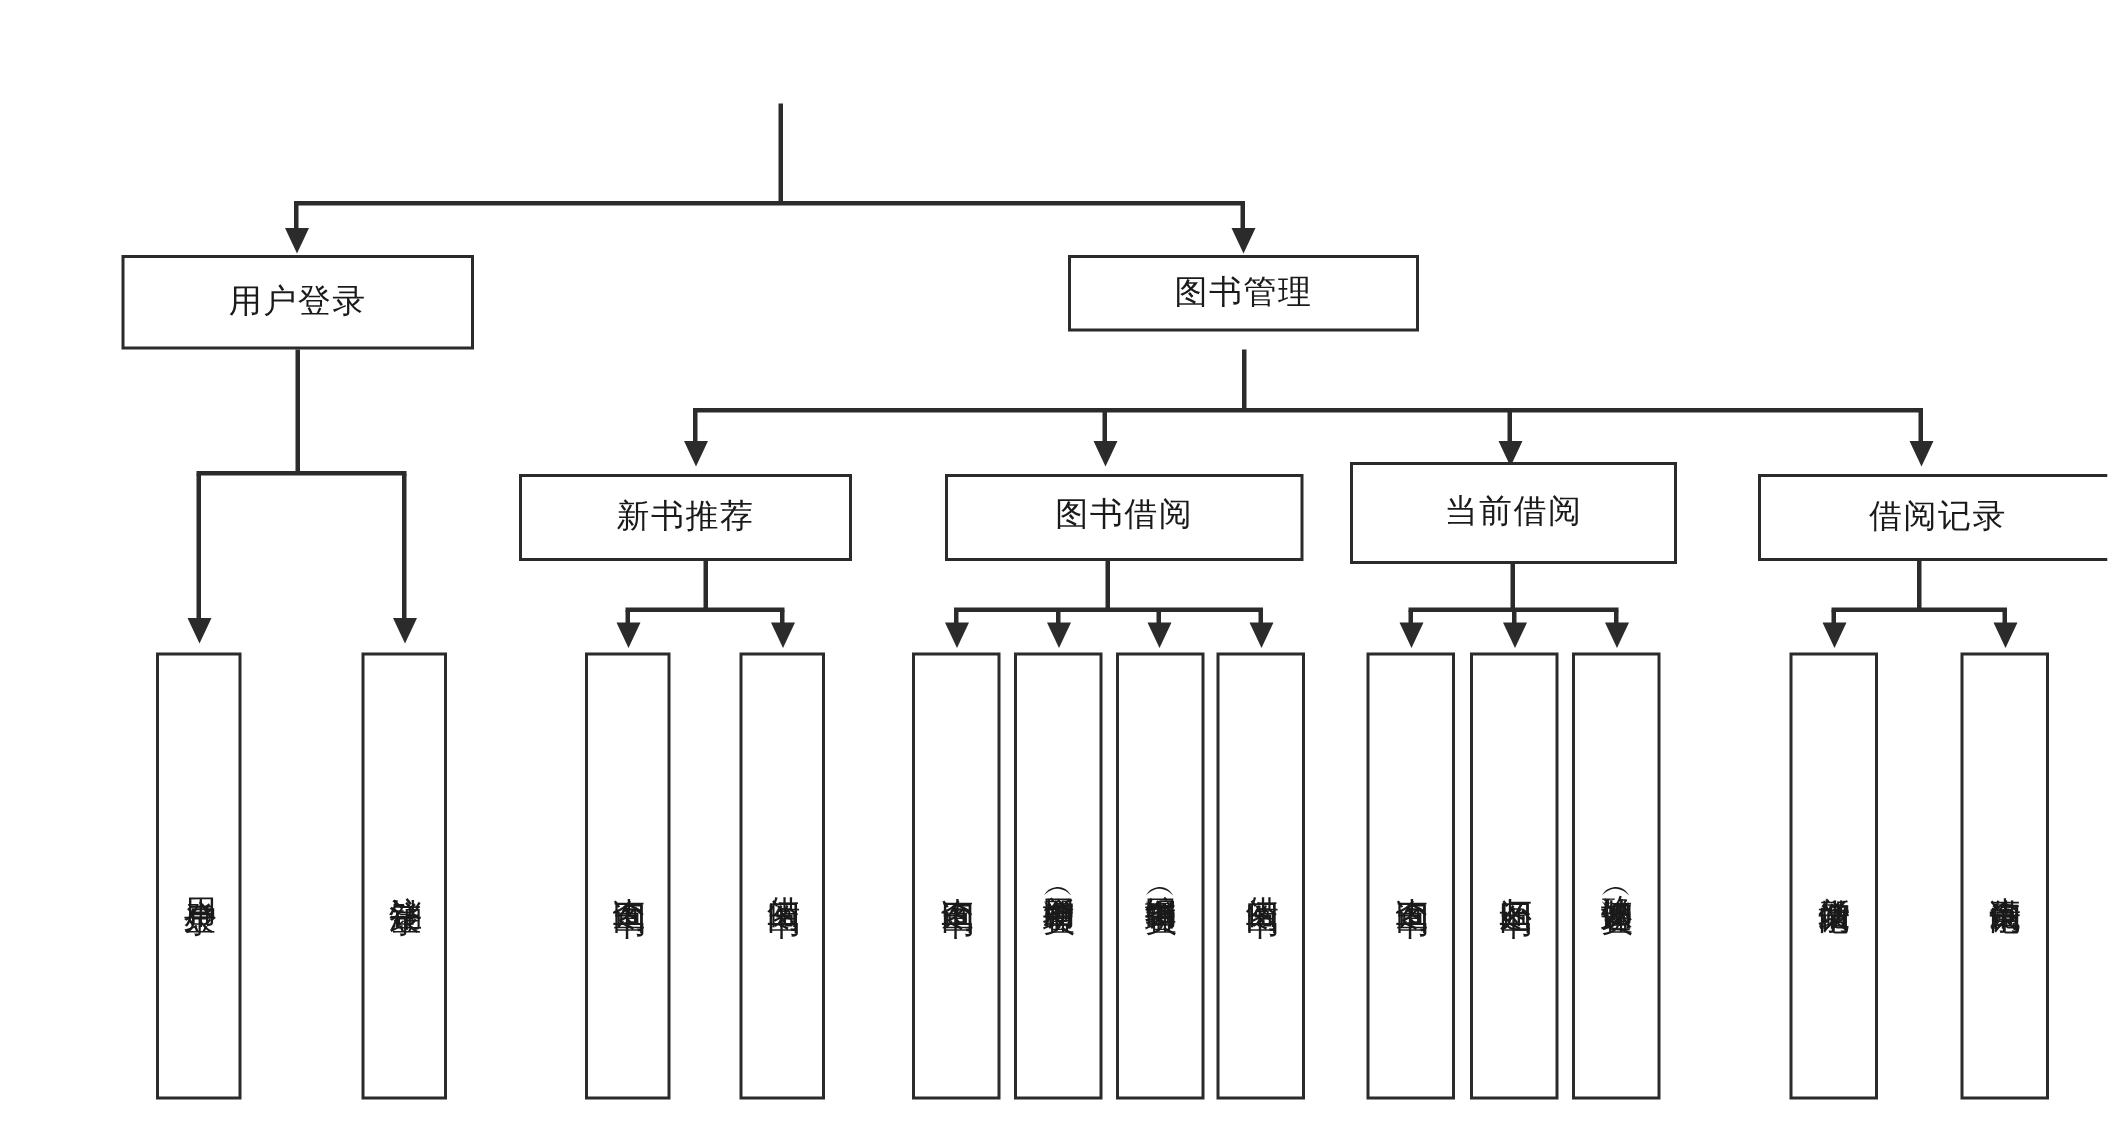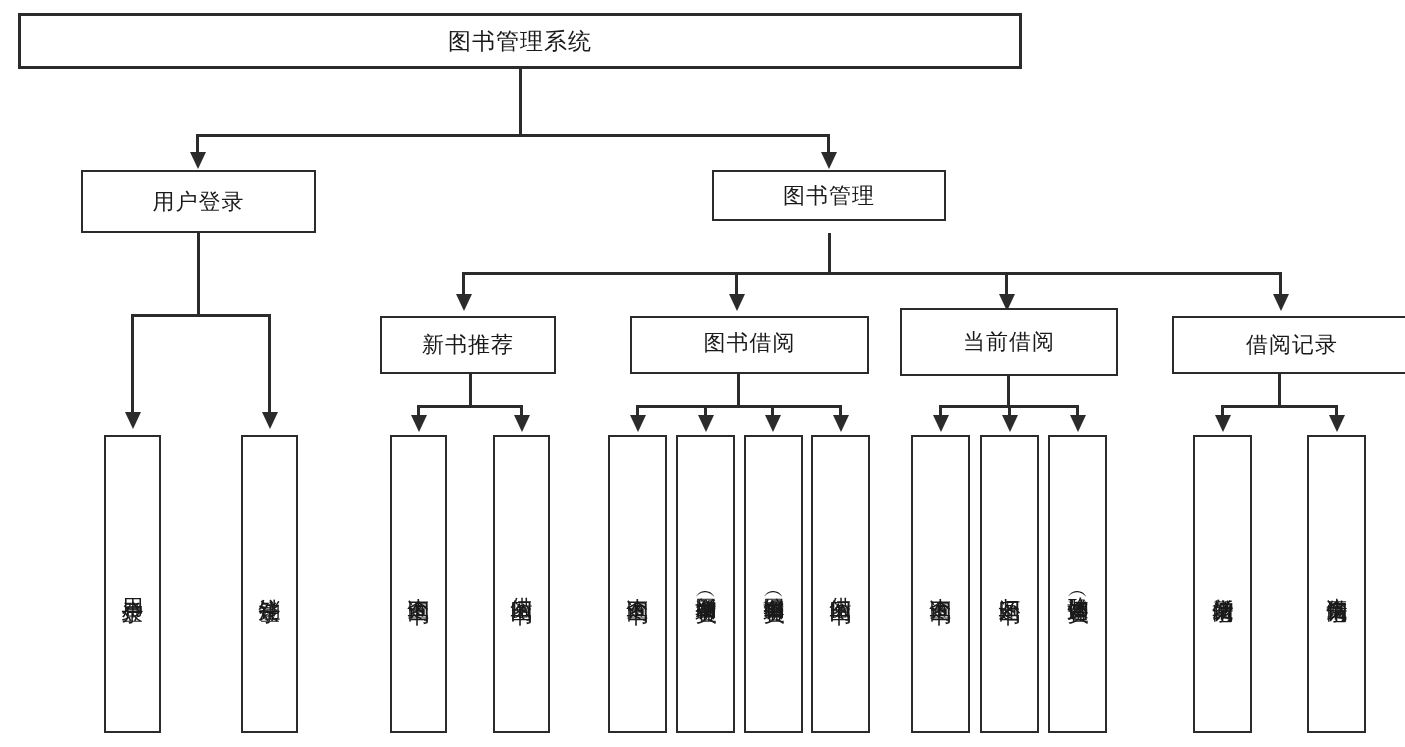--- a/index.html
+++ b/index.html
@@ -85,23 +85,20 @@
     white-space:nowrap;
     letter-spacing:0.5px;
     pointer-events:none;
   }
 </style>
 </head>
 <body>
 
 <div id="canvas">
 
-  <div class="node root" style="left:18px; top:13px; width:1004px; height:56px;">
-    <span class="label">图书管理系统</span>
-  </div>
 
   <div class="vline" style="left:519px; top:69px; width:3px; height:66px;"></div>
   <div class="hline" style="left:196px; top:134px; width:634px; height:3px;"></div>
   <div class="vline" style="left:196px; top:136px; width:3px; height:18px;"></div>
   <div class="arrow" style="left:190px; top:152px;"></div>
   <div class="vline" style="left:827px; top:136px; width:3px; height:18px;"></div>
   <div class="arrow" style="left:821px; top:152px;"></div>
 
   <div class="node" style="left:81px; top:170px; width:235px; height:63px;">
     <span class="label">用户登录</span>
@@ -122,21 +119,21 @@
   <div class="hline" style="left:462px; top:272px; width:820px; height:3px;"></div>
   <div class="vline" style="left:462px; top:274px; width:3px; height:22px;"></div>
   <div class="arrow" style="left:456px; top:294px;"></div>
   <div class="vline" style="left:735px; top:274px; width:3px; height:22px;"></div>
   <div class="arrow" style="left:729px; top:294px;"></div>
   <div class="vline" style="left:1005px; top:274px; width:3px; height:22px;"></div>
   <div class="arrow" style="left:999px; top:294px;"></div>
   <div class="vline" style="left:1279px; top:274px; width:3px; height:22px;"></div>
   <div class="arrow" style="left:1273px; top:294px;"></div>
 
-  <div class="node" style="left:380px; top:316px; width:176px; height:58px;">
+  <div class="node" style="left:346px; top:316px; width:222px; height:58px;">
     <span class="label">新书推荐</span>
   </div>
   <div class="node" style="left:630px; top:316px; width:239px; height:58px;font-family:Liberation Mono, monospace;">
     <span class="label">图书借阅</span>
   </div>
   <div class="node" style="left:900px; top:308px; width:218px; height:68px;">
     <span class="label">当前借阅</span>
   </div>
   <div class="node" style="left:1172px; top:316px; width:240px; height:58px;">
     <span class="label">借阅记录</span>

